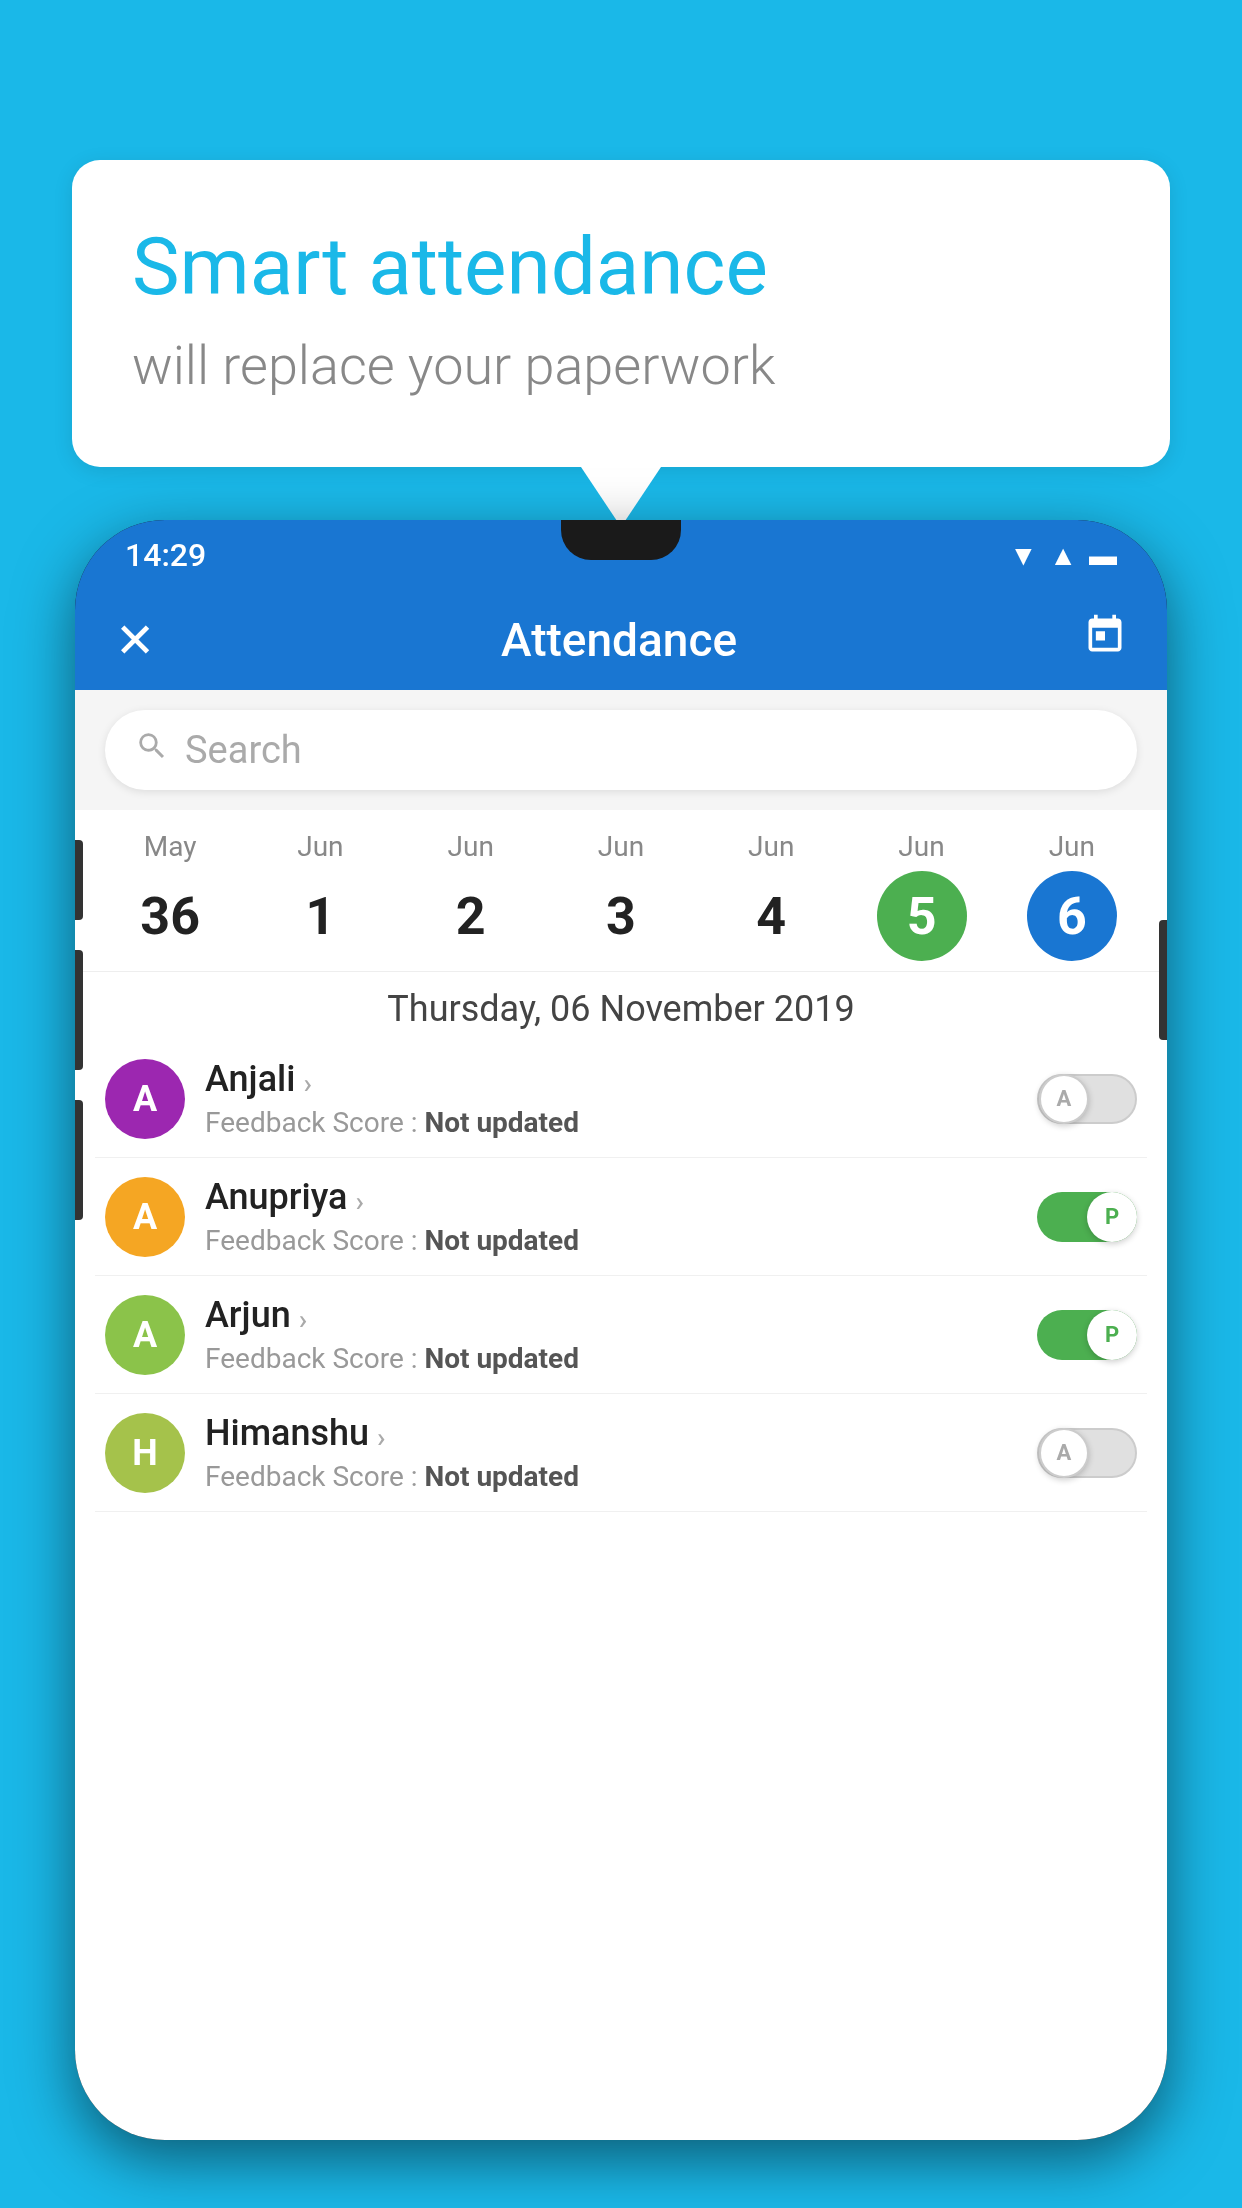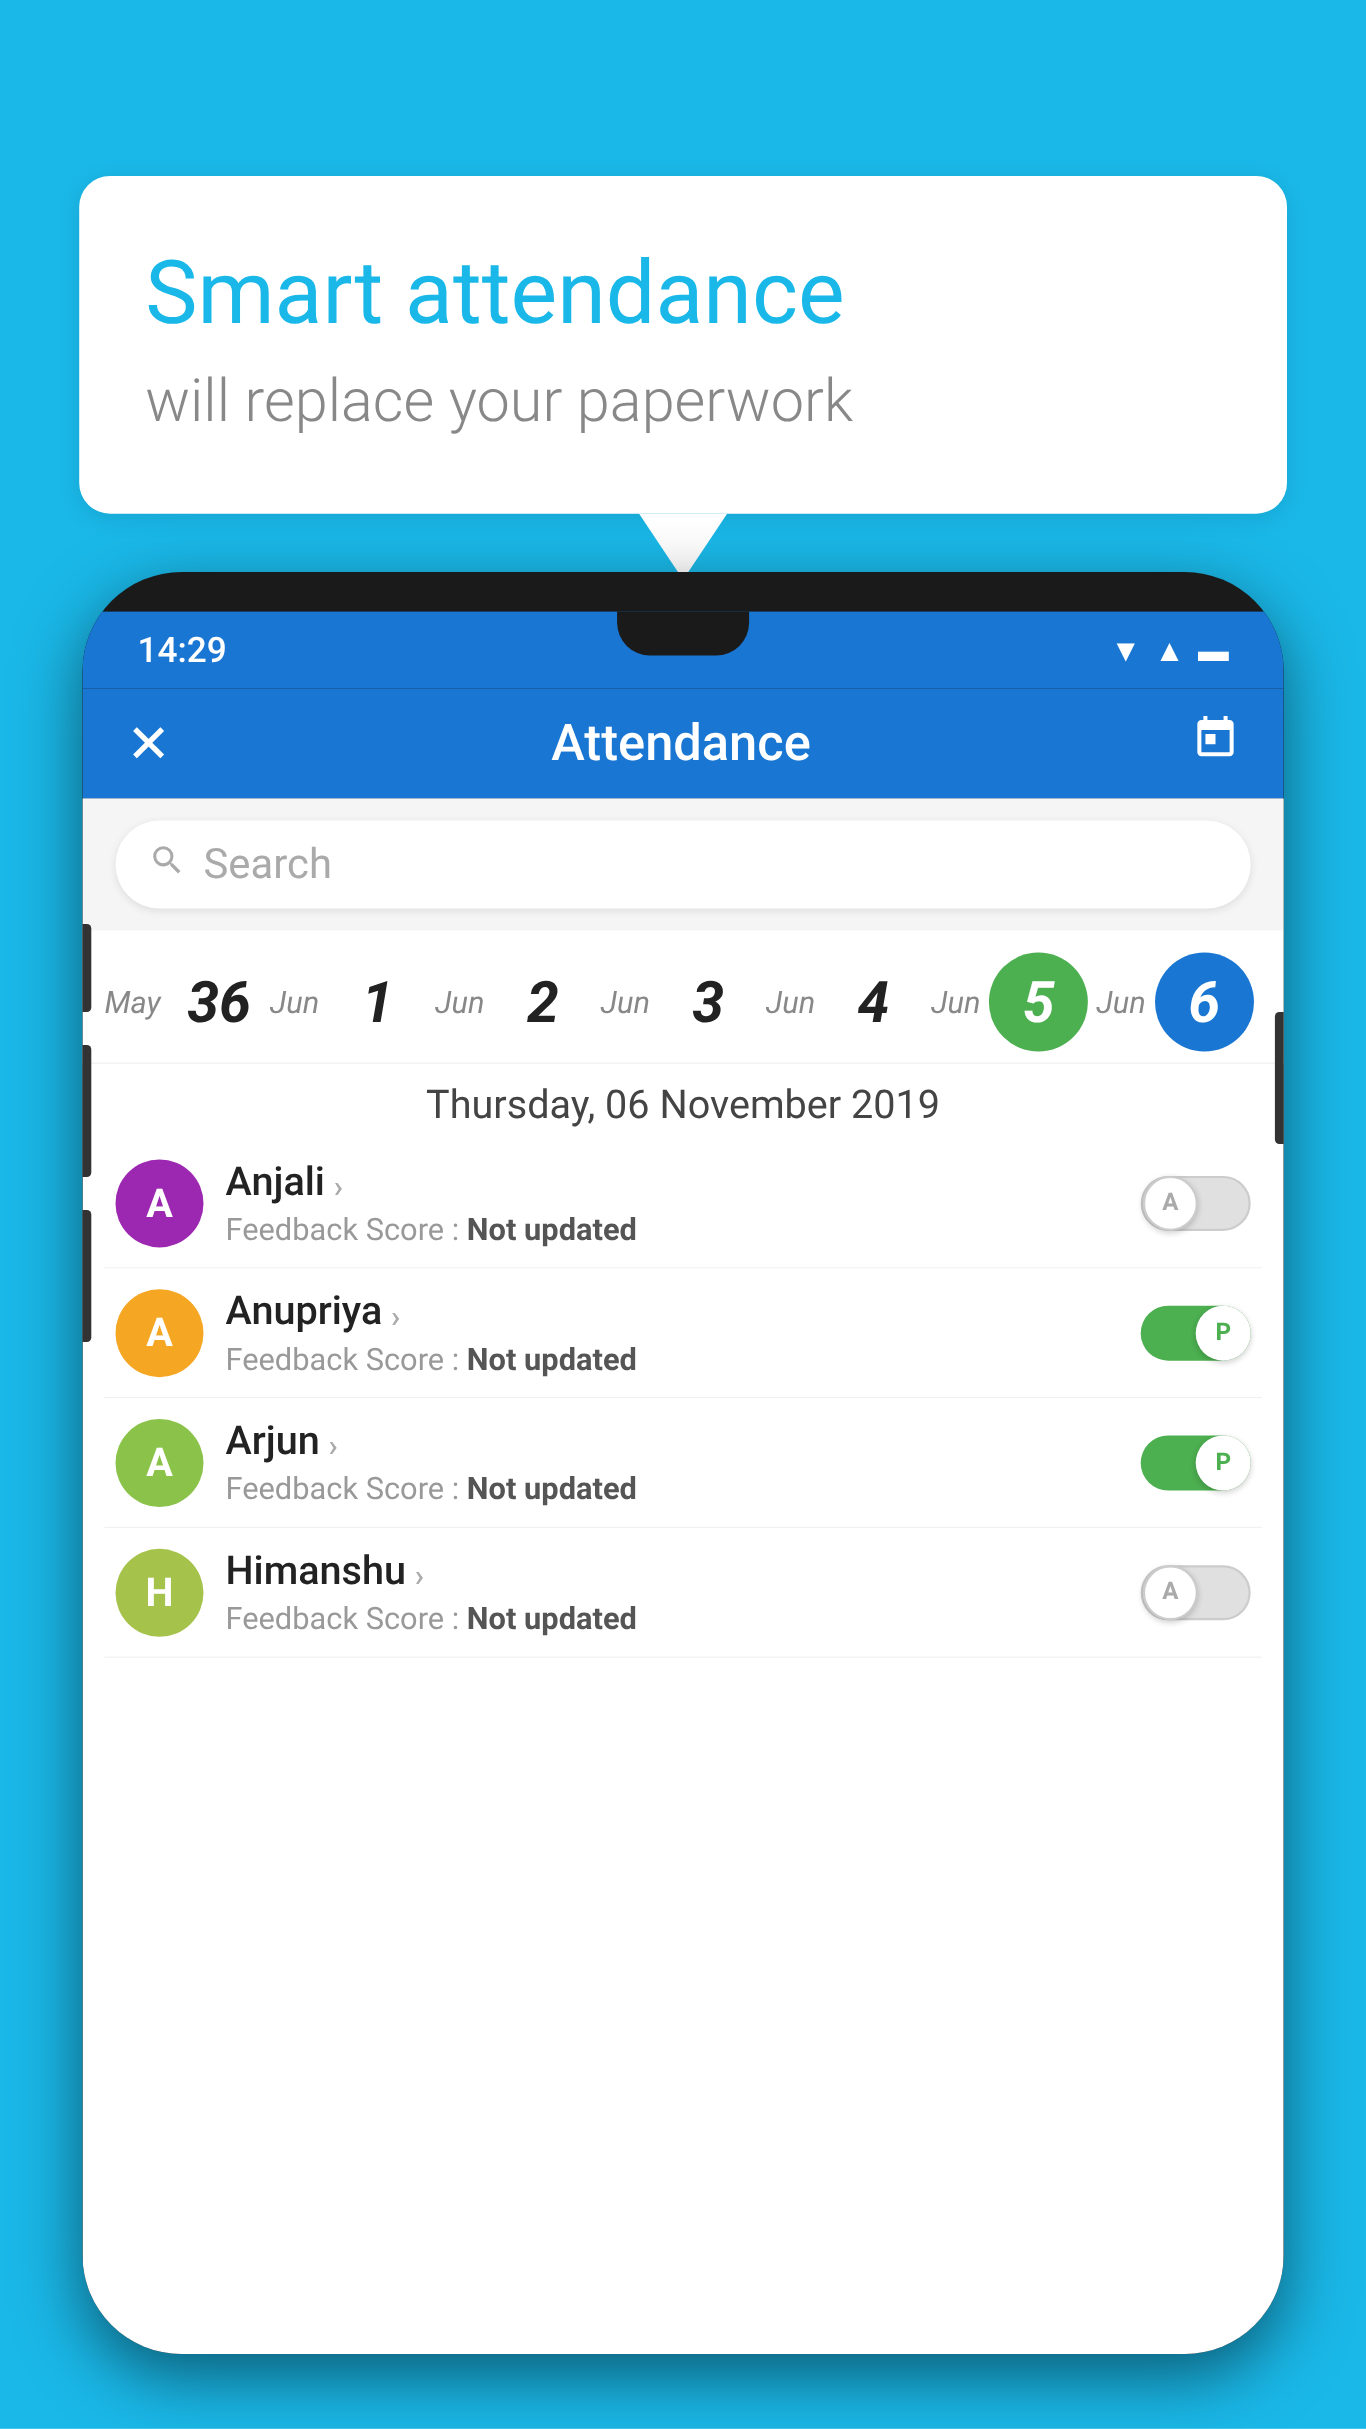--- a/index.html
+++ b/index.html
@@ -75,21 +75,20 @@
 
     
     .status-bar {
       background: #1976d2;
       height: 70px;
       display: flex;
       align-items: center;
       justify-content: space-between;
       padding: 0 50px;
       position: relative;
-      margin-top: 36px;
     }
 
     .status-time {
       color: white;
       font-size: 32px;
       font-weight: 500;
     }
 
     .status-icons {
       display: flex;
@@ -176,24 +175,23 @@
       display: flex;
       align-items: flex-start;
       padding: 20px 20px 10px;
       gap: 0;
       background: white;
     }
 
     .cal-day {
       flex: 1;
       display: flex;
-      flex-direction: row;
+      flex-direction: column;
       align-items: center;
       gap: 8px;
-      font-style: italic;
     }
 
     .cal-month {
       font-size: 28px;
       color: #888;
     }
 
     .cal-date {
       font-size: 52px;
       font-weight: 700;

